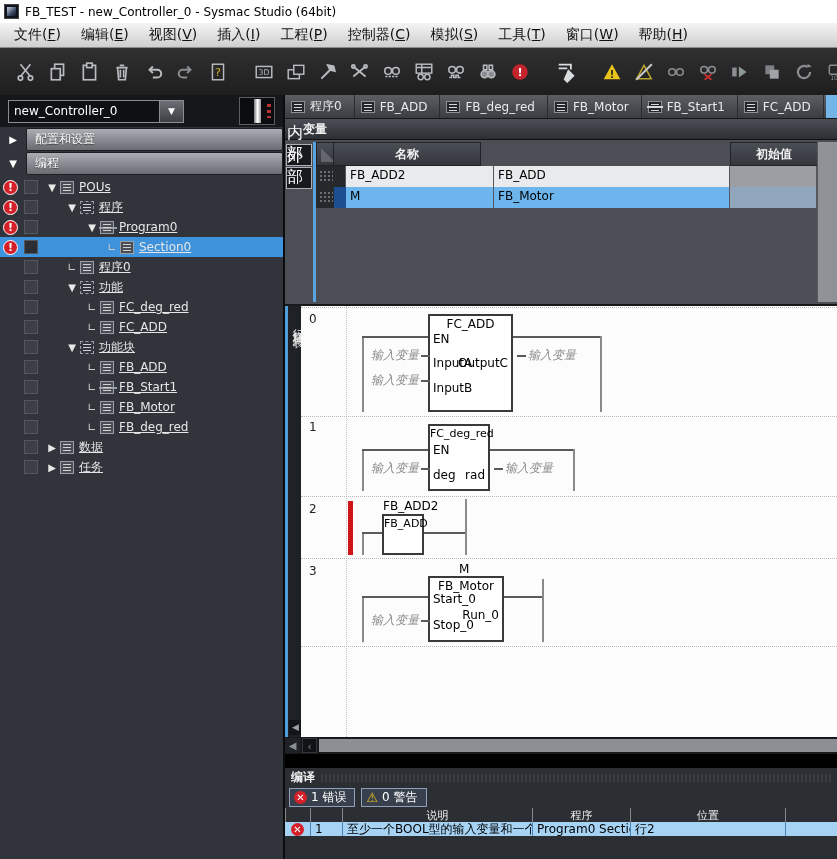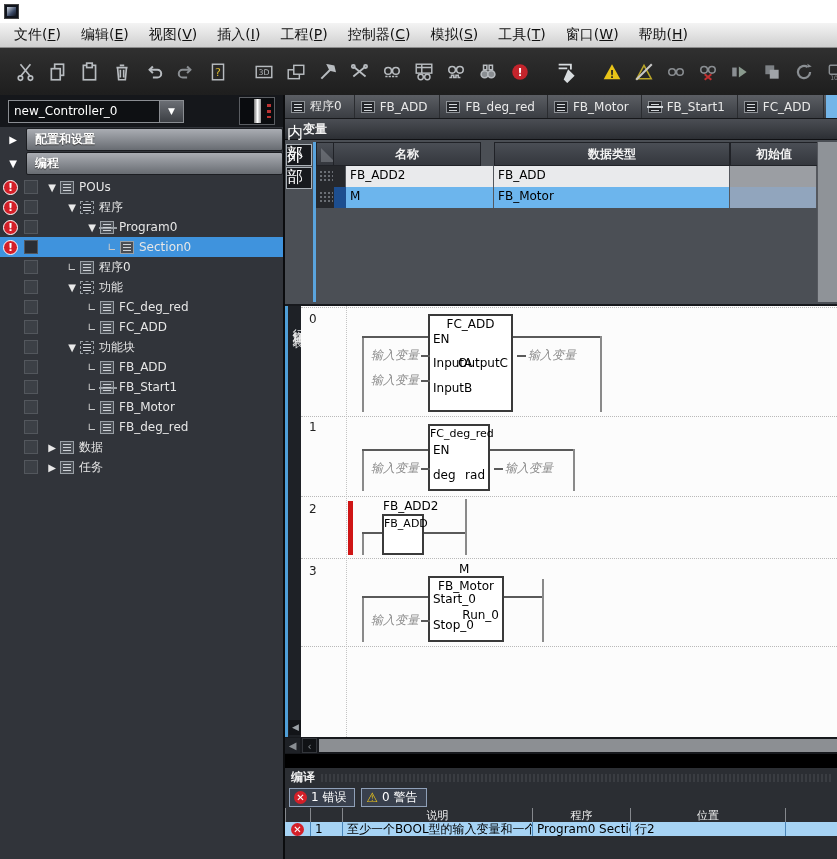--- a/index.html
+++ b/index.html
@@ -33,35 +33,35 @@
   .pin::before { content:""; position:absolute; left:-3px; top:-3px; width:9px; height:4px; background:#cfcfcf; }
   .ctrl-row { height:32px; background:#15171b; display:flex; align-items:center; padding:0 8px;justify-content:flex-end; }
   .ctrl-select { width:176px; height:23px; background:#0e1013; border:1px solid #8a8d92; display:flex; align-items:center; color:#fff; }
   .ctrl-select .val { flex:1; padding-left:5px; font-size:12px; white-space:nowrap; overflow:hidden; }
   .ctrl-select .dd { width:24px; height:21px; background:linear-gradient(#6b6e74,#3c3f44); border-left:1px solid #8a8d92; color:#fff; font-size:9px; display:flex; align-items:center; justify-content:center; }
   .thumb { margin-left:auto; width:36px; height:28px; background:#0a0c0f; border:1px solid #5a5d62; position:relative; }
   .thumb::before { content:""; position:absolute; left:14px; top:1px; width:7px; height:24px; background:linear-gradient(90deg,#777,#fff,#999); }
   .thumb::after { content:""; position:absolute; right:3px; top:6px; width:4px; height:14px; background:repeating-linear-gradient(#b33 0 3px,#0a0c0f 3px 6px); }
   .sec-row { height:23px; margin-top:1px; display:flex; align-items:center; background:#31343a; }
   .sec-arrow { width:26px; text-align:center; color:#fff; font-size:10px; }
-  .sec-bar { flex:1; height:23px; background:linear-gradient(#aaadb3,#686c72); border:1px solid #1c1e22; border-radius:2px; color:#fff; display:flex; align-items:center; padding-left:8px; font-weight:bold; text-shadow:0 1px 1px #333; }
+  .sec-bar { flex:1; height:23px; background:linear-gradient(#aaadb3,#686c72); border:1px solid #1c1e22; border-radius:2px; color:#fff; display:flex; align-items:center; padding-left:8px; font-weight:normal; text-shadow:0 1px 1px #333; }
   .tree { padding-top:2px; }
   .trow { height:20px; display:flex; align-items:center; color:#e6e6e6; position:relative; }
   .trow.sel { background:#3f93dd; }
   .errb { position:absolute; left:3px; width:15px; height:15px; border-radius:50%; background:#d41f28; border:1px solid #fff; color:#fff; font-size:11px; font-weight:bold; text-align:center; line-height:13px; }
   .cbx { position:absolute; left:24px; width:14px; height:14px; background:#3c4046; border:1px solid #53575d; }
   .trow.sel .cbx { background:#2b2e33; }
   .tind { display:flex; align-items:center; margin-left:44px; }
   .arr { width:16px; color:#e8e8e8; font-size:10px; text-align:center; }
   .elb { width:16px; color:#c9c9c9; font-size:11px; text-align:center; }
   .ic { width:14px; height:13px; margin-right:5px; background:#4a4e54; border:1px solid #9aa0a6; position:relative; flex:none; }
   .ic::after { content:""; position:absolute; left:2px; right:2px; top:2px; height:8px; background:repeating-linear-gradient(#cfd3d8 0 1px,transparent 1px 3px); }
   .ic.lad::before { content:""; position:absolute; left:-2px; top:5px; width:18px; height:2px; background:#9aa0a6; }
   .ic.grp { background:#33363c; border:1px dashed #9aa0a6; }
-  .tlabel { white-space:nowrap; }
+  .tlabel { white-space:nowrap;text-decoration:underline; }
 
   
   .divider { position:absolute; left:283px; top:95px; width:2px; bottom:0; background:#0b0c0e; }
   .main { position:absolute; left:285px; top:95px; width:552px; bottom:0; background:#2b2e33; }
 
   .tabbar { height:23px; background:linear-gradient(#5b5e64,#3a3d42); display:flex; align-items:stretch; }
   .tab { display:flex; align-items:center; padding:0 12px 0 6px; border-right:1px solid #2a2c30; color:#e9e9e9; }
   .tab-ic { width:14px; height:12px; background:#24262a; border:1px solid #8d9196; margin-right:5px; position:relative; flex:none; }
   .tab-ic::after { content:""; position:absolute; left:2px; right:2px; top:2px; height:7px; background:repeating-linear-gradient(#d4d8dc 0 1px,transparent 1px 3px); }
   .tab-ic.lad::before { content:""; position:absolute; left:-2px; top:4px; width:16px; height:2px; background:#d4d8dc; }
@@ -127,20 +127,21 @@
   .b-row { height:14px; display:flex; background:#a6d3f4; color:#000; font-size:12px; align-items:center; }
   .b-td { border-left:1px solid #4a85b8; padding:0 4px; overflow:hidden; white-space:nowrap; height:100%; display:flex; align-items:center; }
 </style>
 </head>
 <body>
 
 <div id="app">
 
   <div class="titlebar">
     <span class="app-icon"></span>
+    <span class="title-text">FB_TEST - new_Controller_0 - Sysmac Studio (64bit)</span>
   </div>
 
   <div class="menubar">
     <span class="menu-item">文件(<u>F</u>)</span>
     <span class="menu-item">编辑(<u>E</u>)</span>
     <span class="menu-item">视图(<u>V</u>)</span>
     <span class="menu-item">插入(<u>I</u>)</span>
     <span class="menu-item">工程(<u>P</u>)</span>
     <span class="menu-item">控制器(<u>C</u>)</span>
     <span class="menu-item">模拟(<u>S</u>)</span>
@@ -507,21 +508,20 @@
       <div class="sidetab" style="top:4px">
           <span>内部</span>
         </div>
       <div class="sidetab" style="top:27px">
           <span>外部</span>
         </div>
       <div class="blueline"></div>
       <div class="vgrid">
         <div class="corner"></div>
         <div class="vhead" style="left:17px;width:148px">名称</div>
-        <div class="vhead" style="left:178px;width:236px">数据类型</div>
         <div class="vhead" style="left:414px;width:88px">初始值</div>
         <div class="vrow" style="top:24px;left:0;right:20px;background:#e9eaec">
           <span class="handle"></span>
           <span class="cell" style="width:148px">FB_ADD2</span>
           <span class="cell" style="width:236px">FB_ADD</span>
           <span class="cell" style="flex:1;background:#9b9ea3"></span>
         </div>
         <div class="vrow" style="top:45px;left:0;right:20px;background:#6cb5ed">
           <span class="handle">
               <span class="rowsel-ind"></span>

